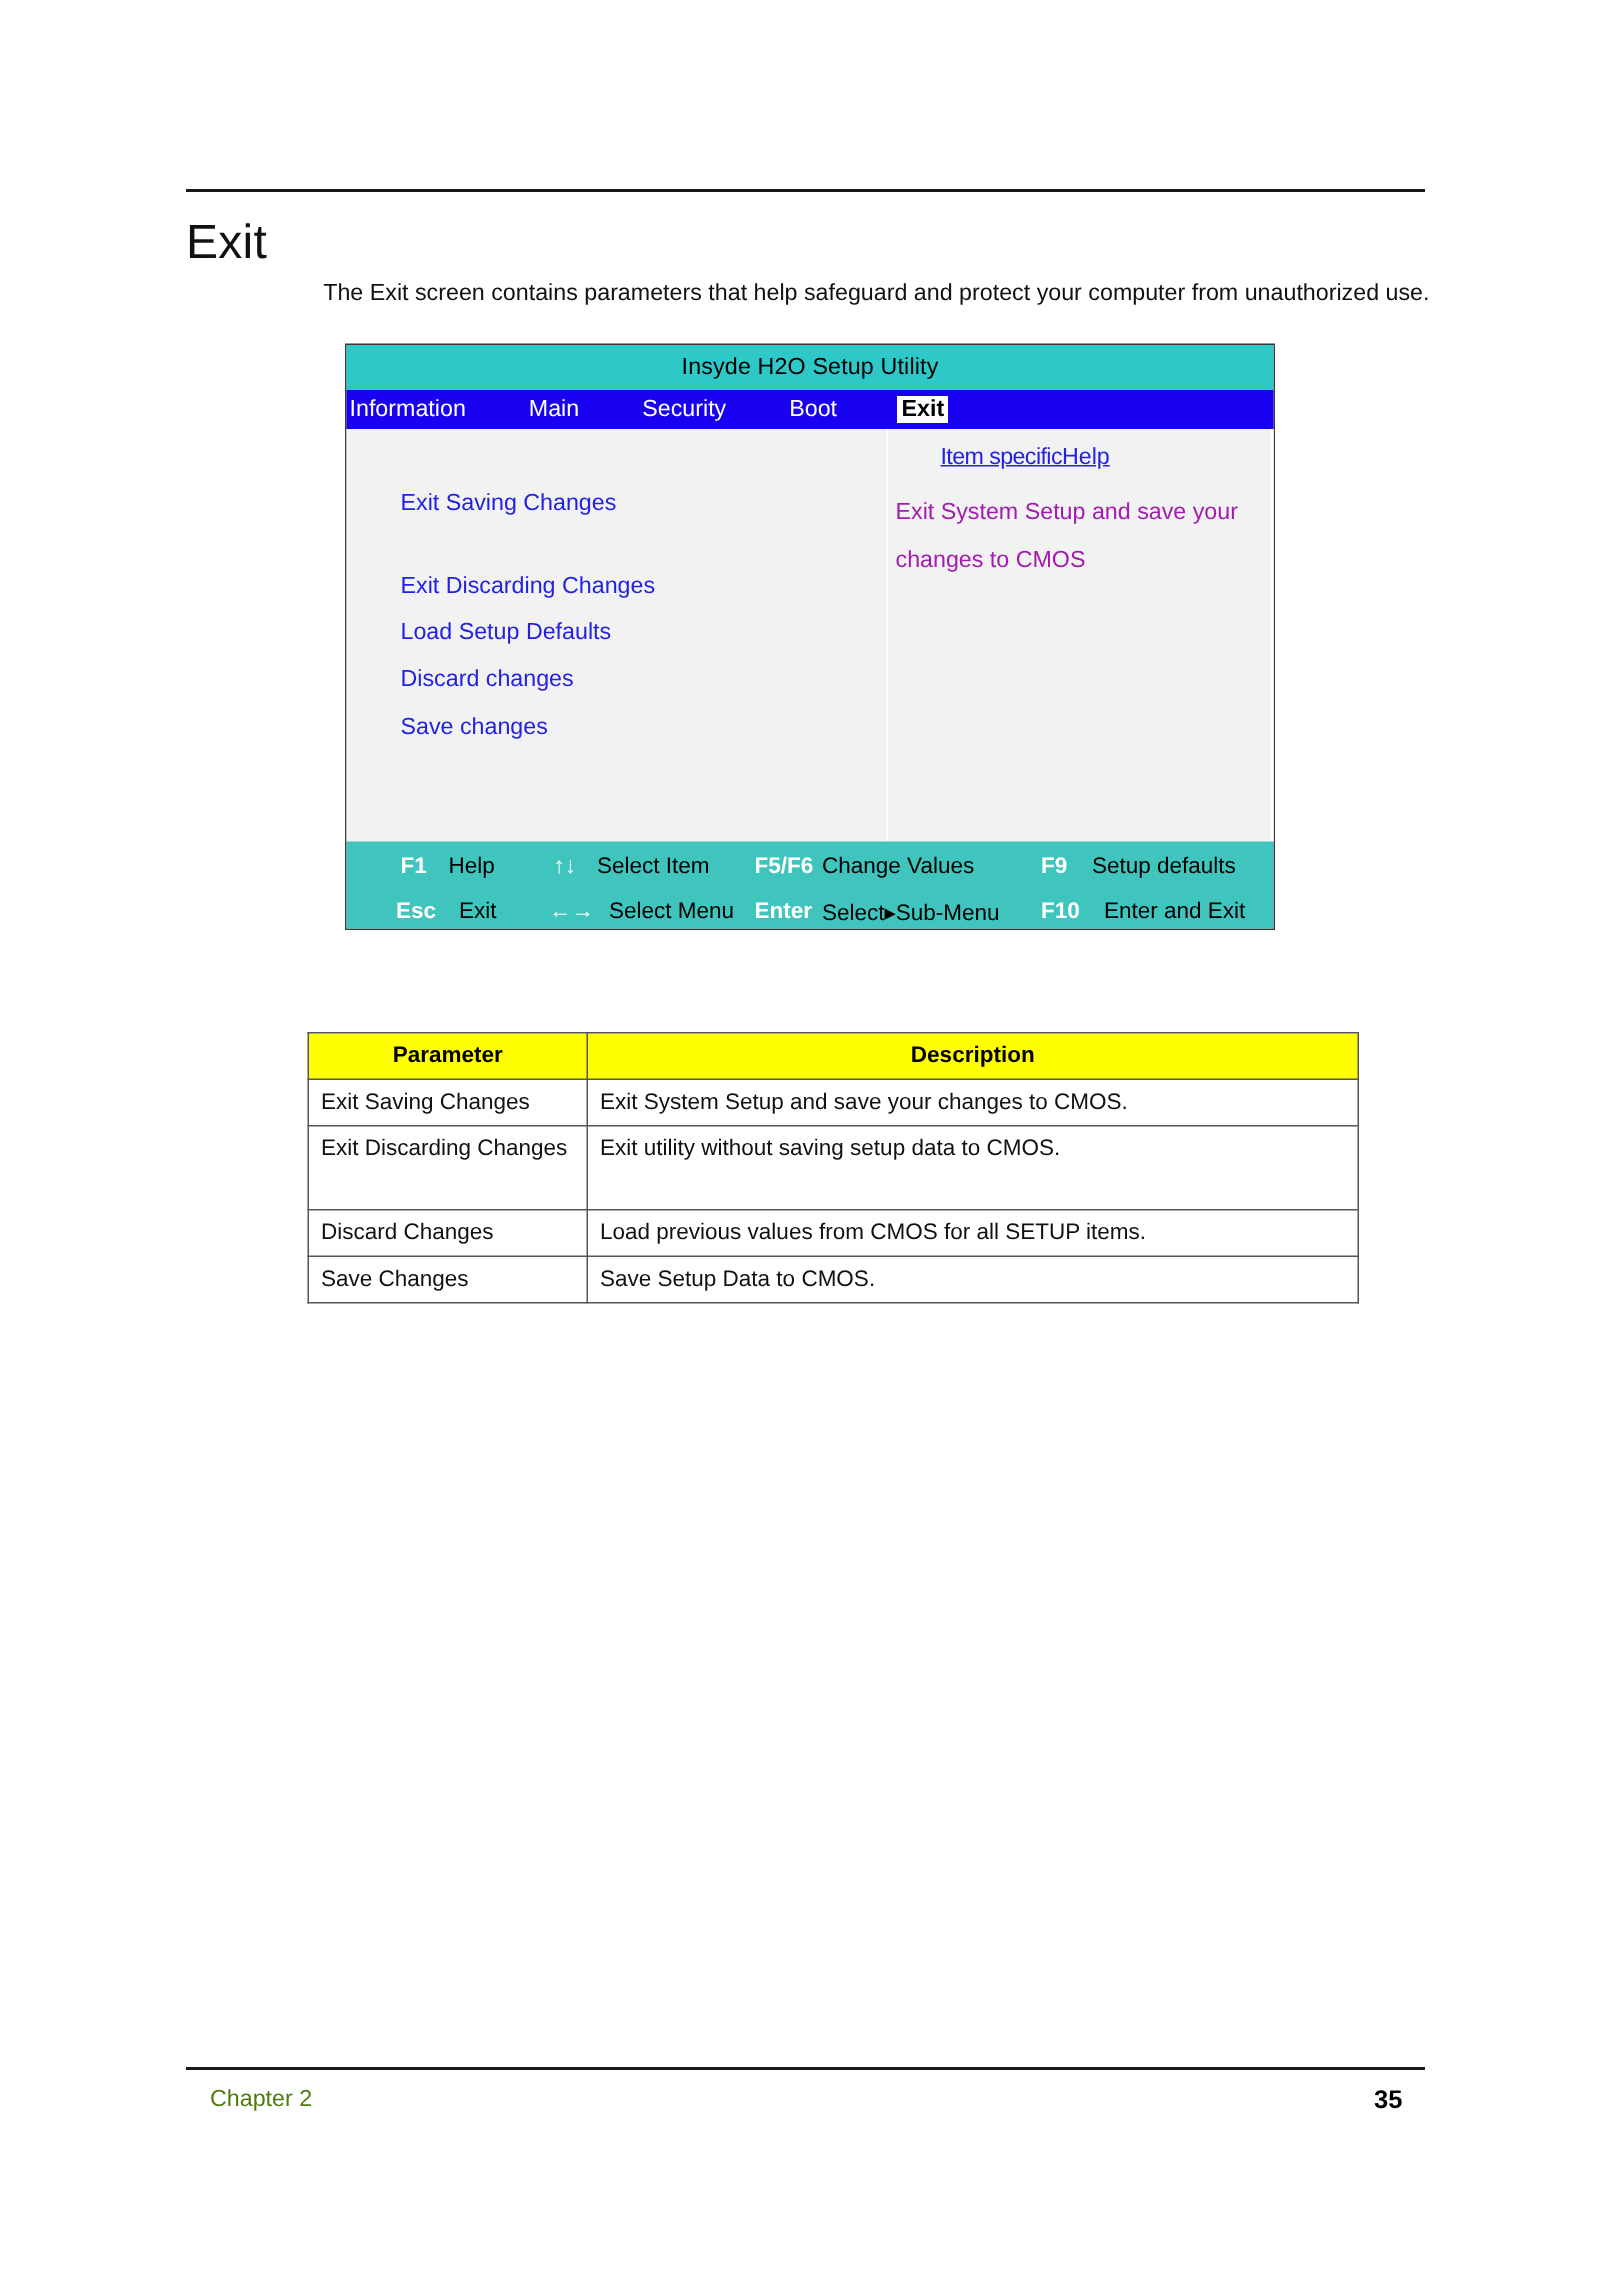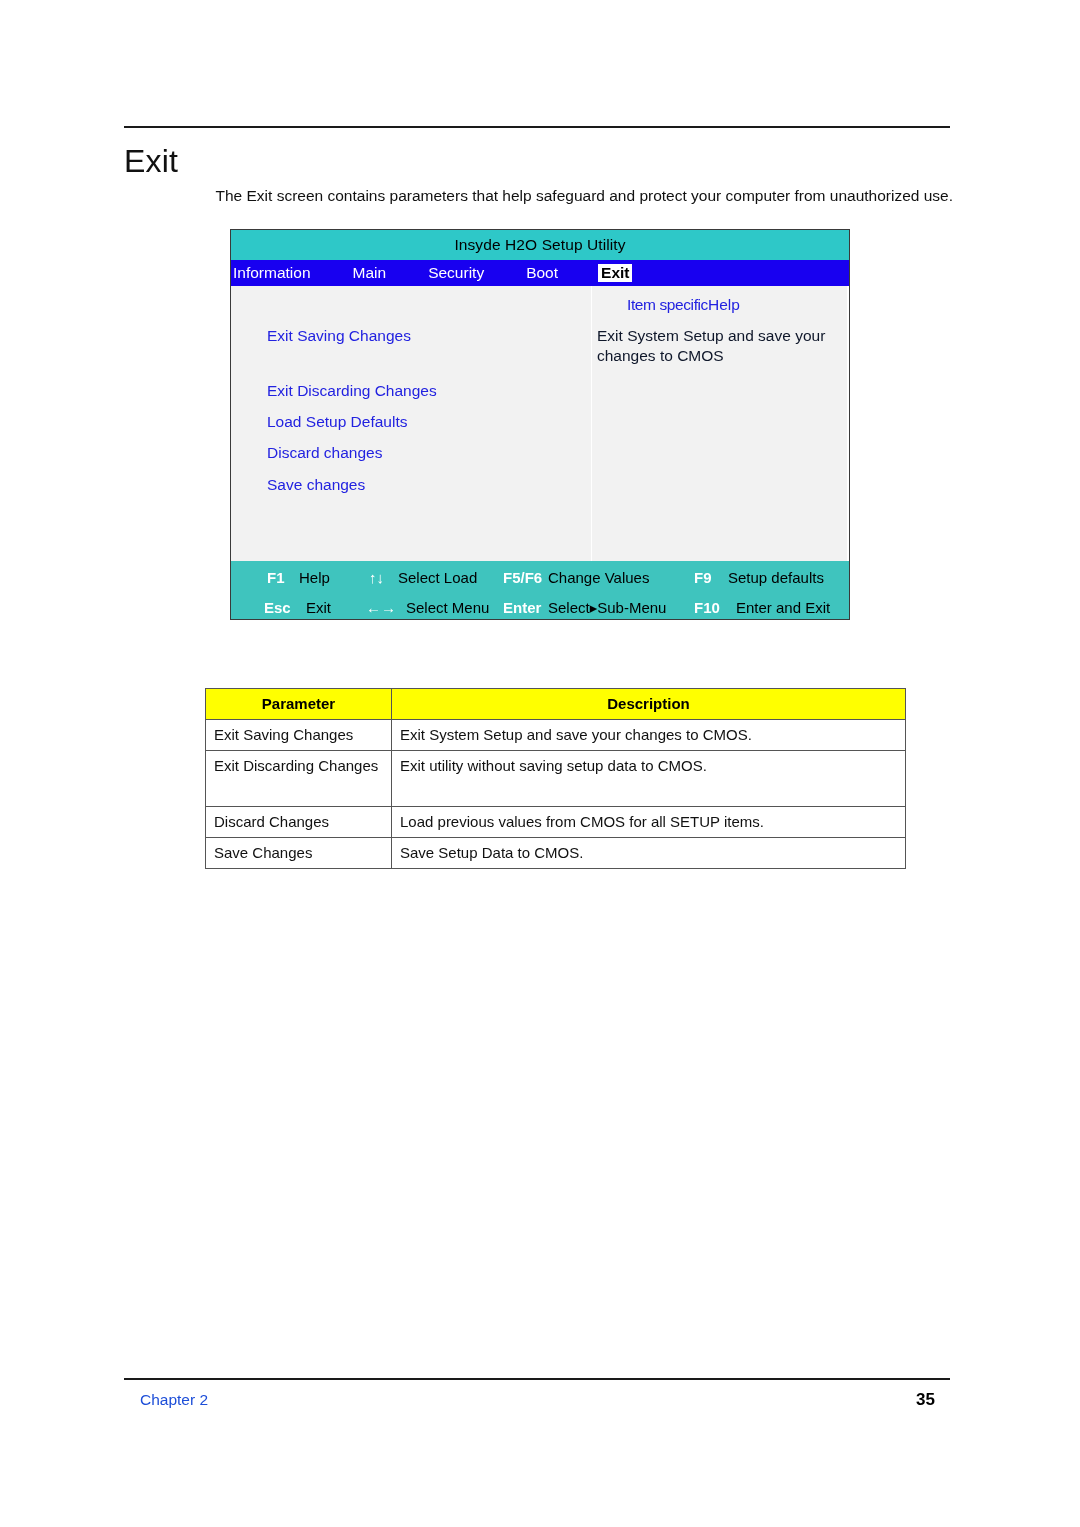--- a/index.html
+++ b/index.html
@@ -141,30 +141,31 @@
     top: 0;
     width: 256px;
   }
   .help-title {
     position: absolute;
     left: 34px;
     top: 10px;
     color: #2222E0;
     font-size: 15.5px;
     white-space: nowrap;
+    text-decoration: underline;
   }
   .help-title .tight { letter-spacing: -0.4px; }
   .help-body {
     position: absolute;
     left: 4px;
     top: 40px;
     width: 252px;
-    color: #0f172a;
-    font-size: 15.5px;
-    line-height: 20px;
+    color: #a21caf;
+    font-size: 15.5px;
+    line-height: 32px;
   }
 
   
   .bios-footer {
     height: 58px;
     background: #3FC4BE;
     position: relative;
   }
   .fkey {
     position: absolute;
@@ -232,21 +233,21 @@
     top: 1378px;
     width: 826px;
     height: 2px;
     background: #1a1a1a;
   }
   .footer-left {
     position: absolute;
     left: 140px;
     top: 1391px;
     font-size: 15.5px;
-    color: #1d4ed8;
+    color: #4d7c0f;
   }
   .footer-right {
     position: absolute;
     left: 916px;
     top: 1390px;
     font-size: 17px;
     font-weight: bold;
     color: #000;
   }
 </style>
@@ -290,21 +291,21 @@
         <div class="help-body">Exit System Setup and save your changes to CMOS</div>
       </div>
     </div>
 
     <div class="bios-footer">
 
       <span class="fkey" style="left:36px;  top:8px;">F1</span>
       <span class="fdesc" style="left:68px;  top:8px;">Help</span>
 
       <span class="arrows" style="left:138px; top:8px;">↑↓</span>
-      <span class="fdesc" style="left:167px; top:8px;">Select Load</span>
+      <span class="fdesc" style="left:167px; top:8px;">Select Item</span>
 
       <span class="fkey" style="left:272px; top:8px;">F5/F6</span>
       <span class="fdesc" style="left:317px; top:8px;">Change Values</span>
 
       <span class="fkey" style="left:463px; top:8px;">F9</span>
       <span class="fdesc" style="left:497px; top:8px;">Setup defaults</span>
 
       <span class="fkey" style="left:33px;  top:38px;">Esc</span>
       <span class="fdesc" style="left:75px;  top:38px;">Exit</span>
 

